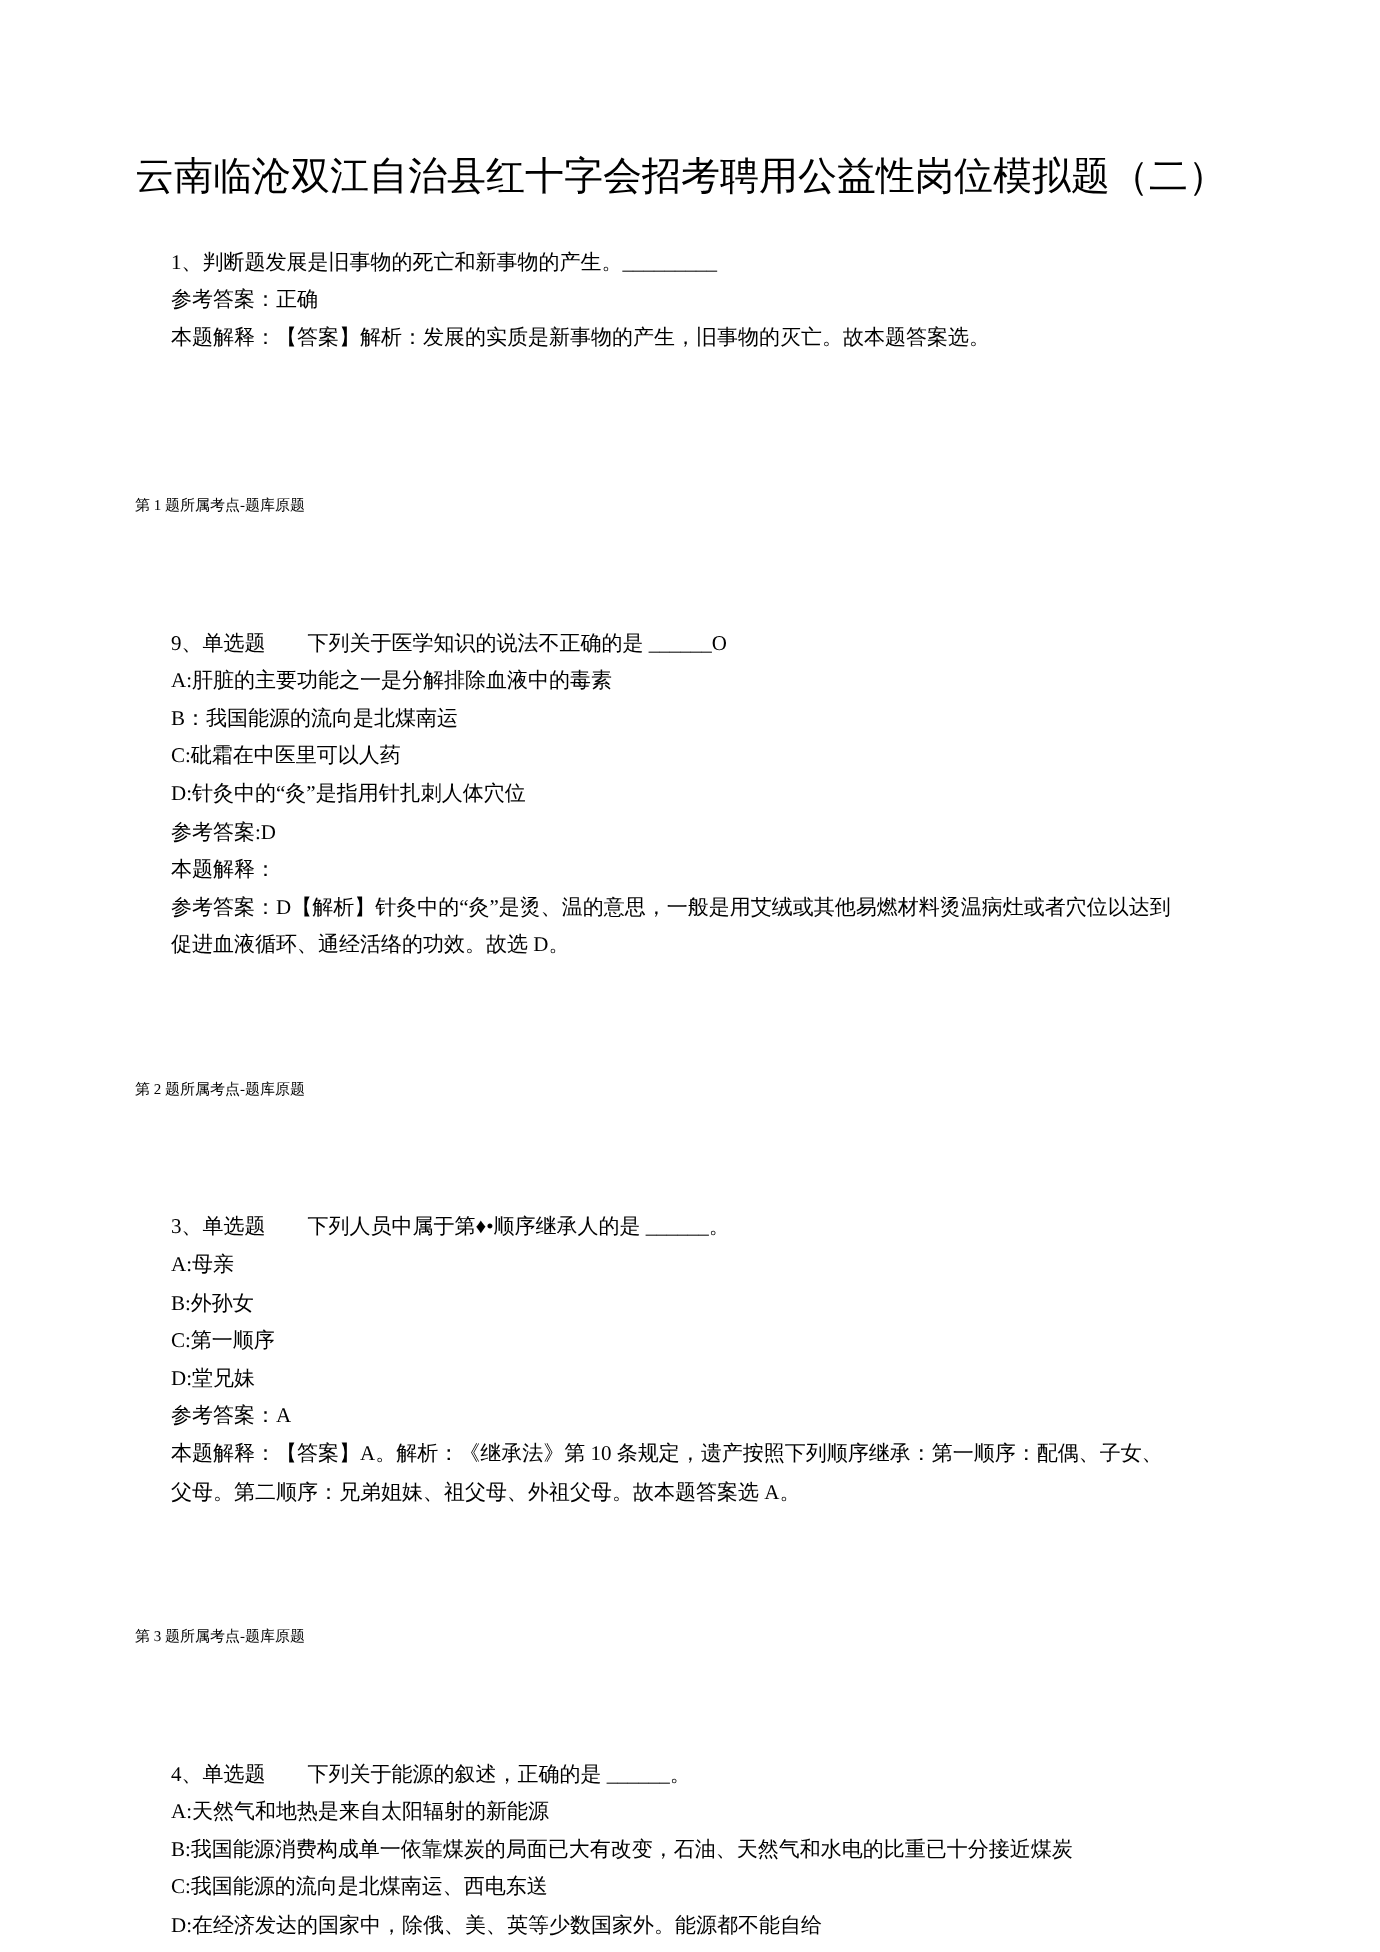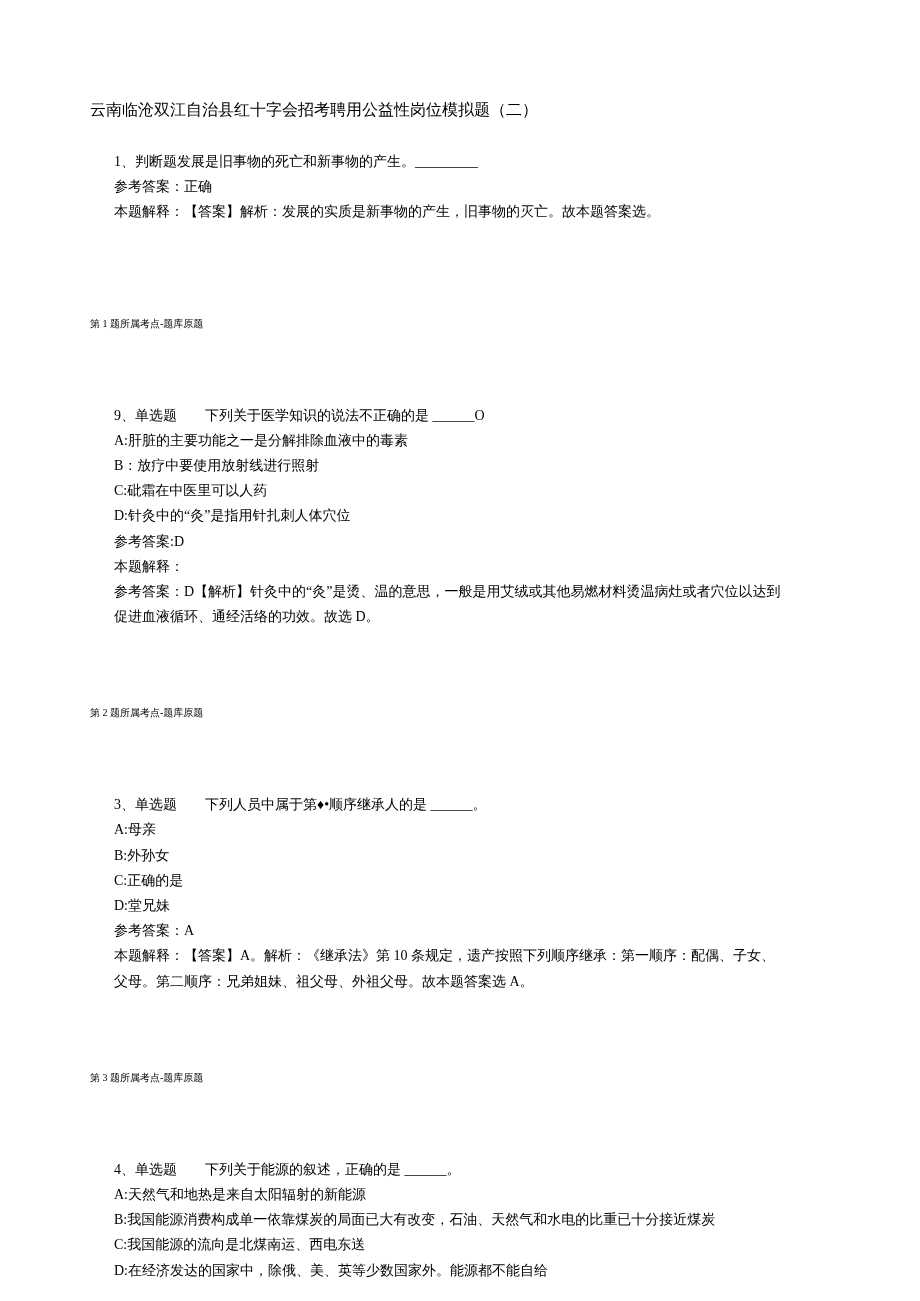--- a/index.html
+++ b/index.html
@@ -8,21 +8,21 @@
     background: #ffffff;
     font-family: "SimSun", "宋体", serif;
     width: 920px;
   }
   .page {
     padding: 100px 90px 60px 90px;
     box-sizing: border-box;
     color: #000000;
   }
   .title {
-    font-size: 16px;
+    font-size: 26px;
     font-weight: normal;
     margin-bottom: 28px;
     font-family: "SimSun", "宋体", serif;
   }
   .block {
     margin-bottom: 20px;
     font-size: 14px;
     line-height: 1.8;
     margin-left: 24px;
   }
@@ -43,38 +43,38 @@
     <div class="line">本题解释：【答案】解析：发展的实质是新事物的产生，旧事物的灭亡。故本题答案选。</div>
   </div>
 
   <div class="gap-large"></div>
   <div class="meta">第 1 题所属考点-题库原题</div>
   <div class="gap-large"></div>
 
   <div class="block">
     <div class="line">9、单选题　　下列关于医学知识的说法不正确的是 ______O</div>
     <div class="line">A:肝脏的主要功能之一是分解排除血液中的毒素</div>
-    <div class="line">B：放疗中要使用放射线进行照射</div>
+    <div class="line">B：我国能源的流向是北煤南运</div>
     <div class="line">C:砒霜在中医里可以人药</div>
     <div class="line">D:针灸中的“灸”是指用针扎刺人体穴位</div>
     <div class="line">参考答案:D</div>
     <div class="line">本题解释：</div>
     <div class="line">参考答案：D【解析】针灸中的“灸”是烫、温的意思，一般是用艾绒或其他易燃材料烫温病灶或者穴位以达到</div>
     <div class="line">促进血液循环、通经活络的功效。故选 D。</div>
   </div>
 
   <div class="gap-medium"></div>
   <div class="meta">第 2 题所属考点-题库原题</div>
   <div class="gap-large"></div>
 
   <div class="block">
     <div class="line">3、单选题　　下列人员中属于第♦•顺序继承人的是 ______。</div>
     <div class="line">A:母亲</div>
     <div class="line">B:外孙女</div>
-    <div class="line">C:正确的是</div>
+    <div class="line">C:第一顺序</div>
     <div class="line">D:堂兄妹</div>
     <div class="line">参考答案：A</div>
     <div class="line">本题解释：【答案】A。解析：《继承法》第 10 条规定，遗产按照下列顺序继承：第一顺序：配偶、子女、</div>
     <div class="line">父母。第二顺序：兄弟姐妹、祖父母、外祖父母。故本题答案选 A。</div>
   </div>
 
   <div class="gap-medium"></div>
   <div class="meta">第 3 题所属考点-题库原题</div>
   <div class="gap-large"></div>
 

